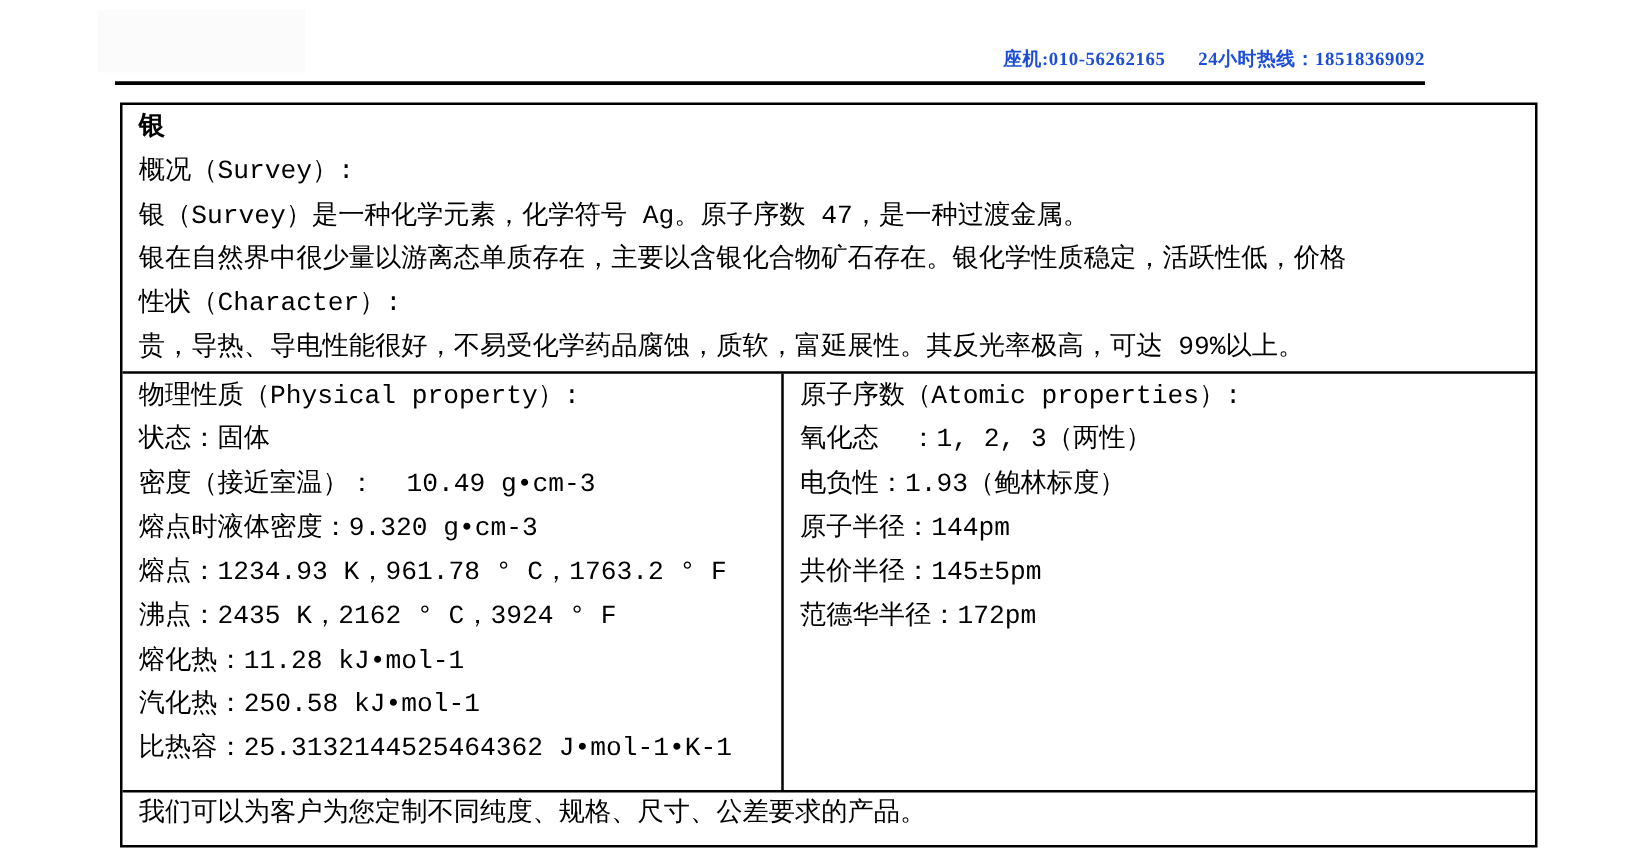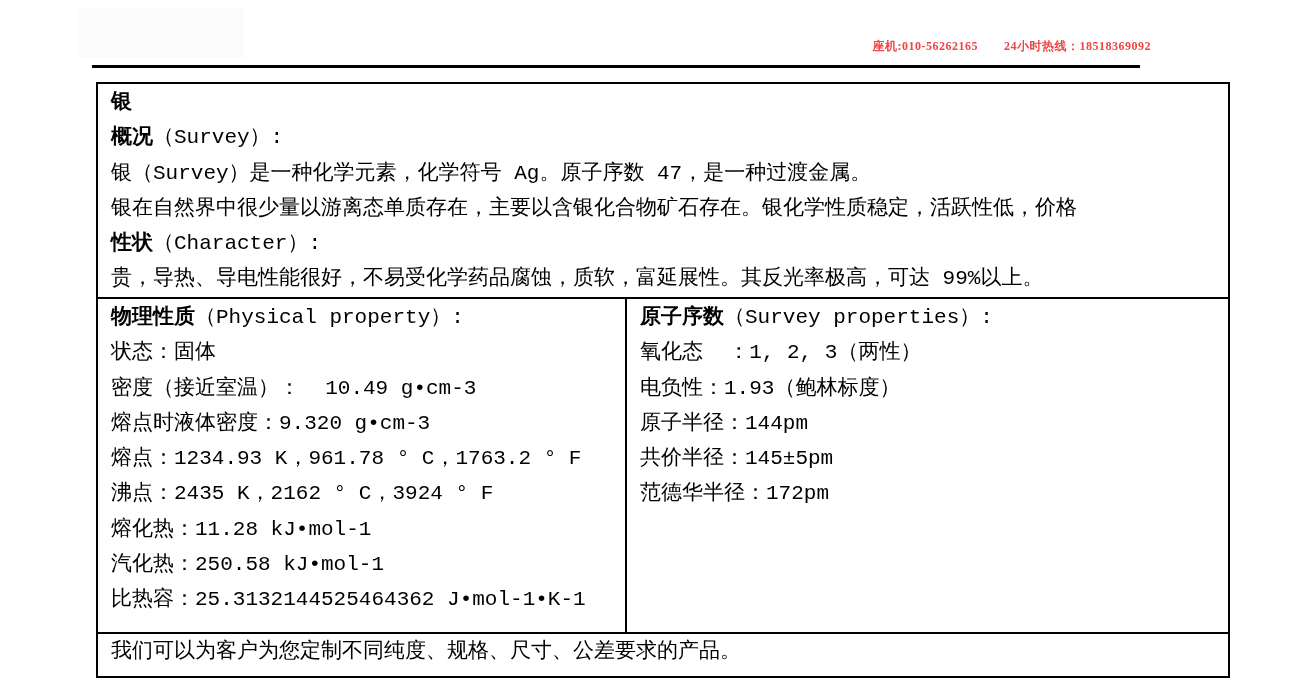--- a/index.html
+++ b/index.html
@@ -22,25 +22,25 @@
     position: absolute;
     left: 78px;
     top: 8px;
     width: 166px;
     height: 50px;
     background: #fbfbfb;
   }
   .contact {
     position: absolute;
     top: 38px;
-    right: 153px;
+    right: 164px;
     font-family: "Liberation Serif", "DejaVu Serif", serif;
     font-weight: bold;
-    font-size: 12px;
-    color: #ef4444;
+    font-size: 15px;
+    color: #1d4ed8;
     letter-spacing: 0.5px;
     white-space: pre;
   }
   .contact .hotline {
     margin-left: 26px;
   }
   .header-rule {
     position: absolute;
     left: 92px;
     top: 65px;
@@ -95,21 +95,21 @@
     overflow: hidden;
   }
 
   .line {
     white-space: pre;
   }
   .title-line {
     font-weight: bold;
   }
   .lbl {
-    font-weight: bold;
+    font-weight: normal;
   }
 </style>
 </head>
 <body>
 
 <div class="page">
 
   <div class="logo-box"></div>
 
   <div class="contact"><span>座机:010-56262165</span><span class="hotline">24小时热线：18518369092</span></div>
@@ -135,21 +135,21 @@
         <div class="line">密度（接近室温）：  10.49 g•cm-3</div>
         <div class="line">熔点时液体密度：9.320 g•cm-3</div>
         <div class="line">熔点：1234.93 K，961.78 ° C，1763.2 ° F</div>
         <div class="line">沸点：2435 K，2162 ° C，3924 ° F</div>
         <div class="line">熔化热：11.28 kJ•mol-1</div>
         <div class="line">汽化热：250.58 kJ•mol-1</div>
         <div class="line">比热容：25.3132144525464362 J•mol-1•K-1</div>
       </div>
 
       <div class="col-right">
-        <div class="line"><span class="lbl">原子序数</span><span>（Survey properties）:</span></div>
+        <div class="line"><span class="lbl">原子序数</span><span>（Atomic properties）:</span></div>
         <div class="line">氧化态  ：1, 2, 3（两性）</div>
         <div class="line">电负性：1.93（鲍林标度）</div>
         <div class="line">原子半径：144pm</div>
         <div class="line">共价半径：145±5pm</div>
         <div class="line">范德华半径：172pm</div>
       </div>
 
     </div>
 
     <div class="cell-bottom">

